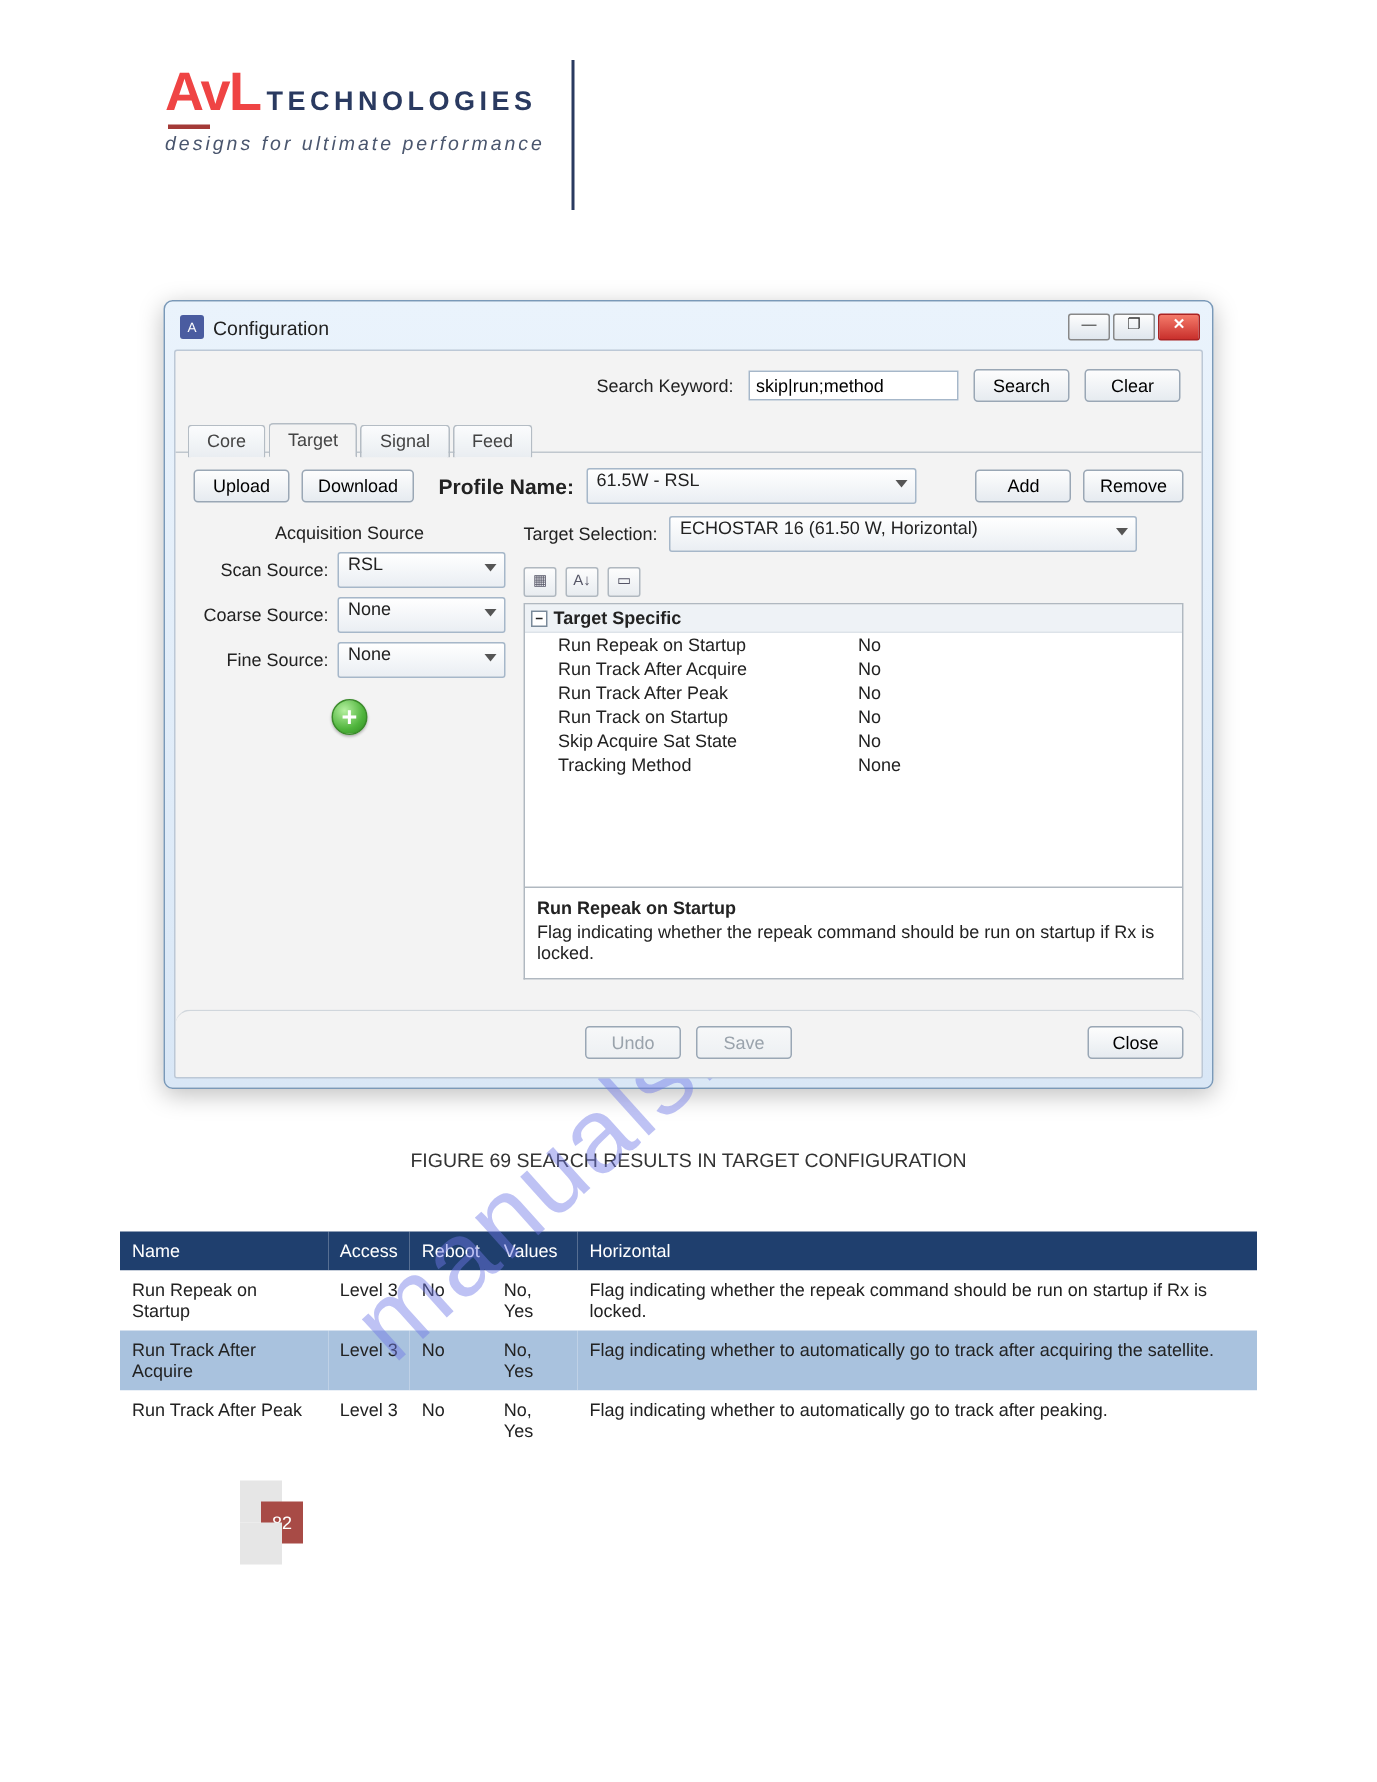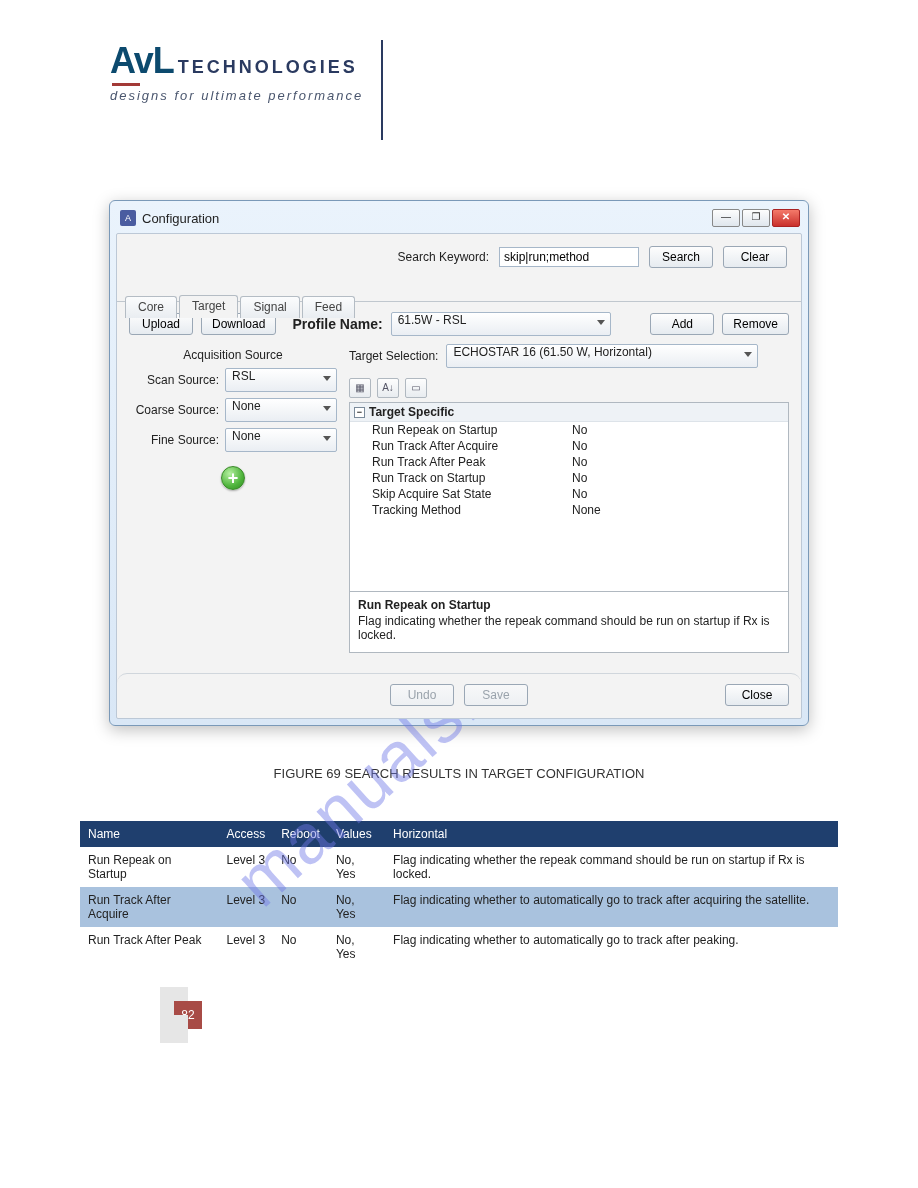--- a/index.html
+++ b/index.html
@@ -23,21 +23,21 @@
   }
   .logo-line {
     display: flex;
     align-items: baseline;
     gap: 4px;
   }
   .logo-avl {
     font-family: "Arial Black", Arial, sans-serif;
     font-size: 36px;
     font-weight: 900;
-    color: #0c4a6e;
+    color: #ef4444;
     letter-spacing: -1px;
   }
   .logo-underline-v { position: relative; }
   .logo-underline-v::after {
     content: '';
     position: absolute;
     left: 2px; bottom: -4px;
     width: 28px; height: 3px;
     background: #a33a37;
   }
@@ -166,21 +166,21 @@
   }
   .tab {
     padding: 3px 12px 4px 12px;
     border: 1px solid #b4bcc4;
     border-bottom: none;
     background: linear-gradient(#fbfcfd, #e9edf1);
     border-radius: 3px 3px 0 0;
     margin-right: 2px;
     color: #444;
     position: relative;
-    top: 17px;
+    top: 4px;
   }
   .tab.active {
     background: #f3f3f3;
     border-bottom: 1px solid #f3f3f3;
     font-weight: normal;
   }
 
   .tab-content {
     padding: 10px 12px 14px 12px;
     display: flex;

